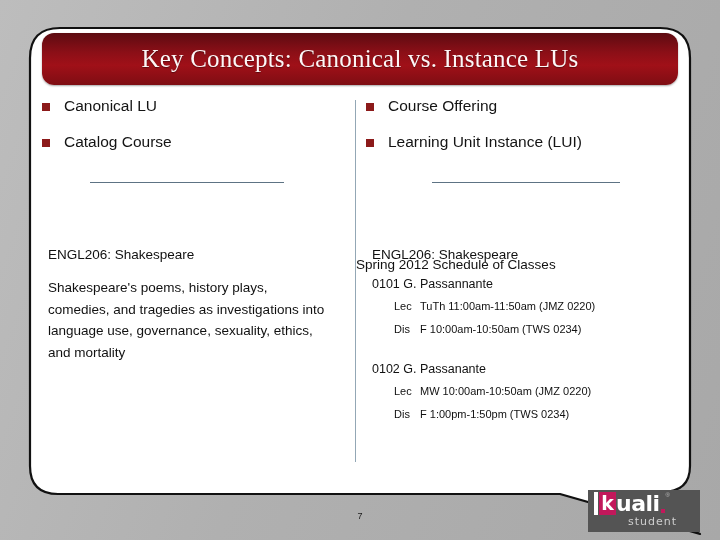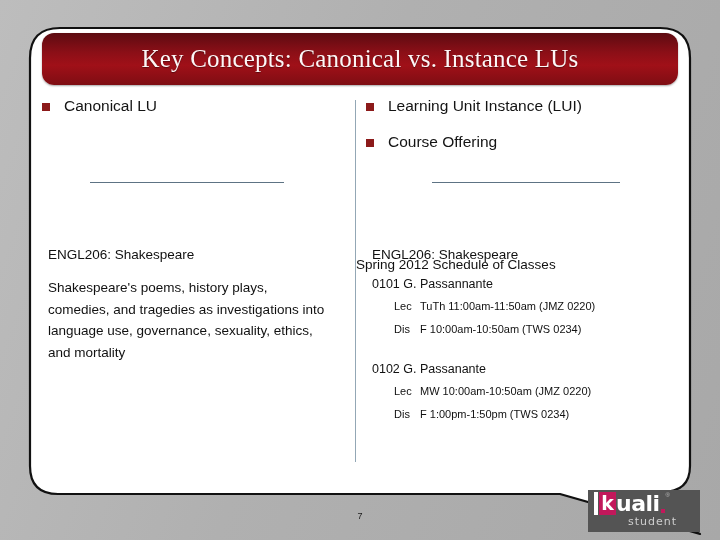--- a/index.html
+++ b/index.html
@@ -259,30 +259,34 @@
       <span class="title-text">Key Concepts: Canonical vs. Instance LUs</span>
     </div>
 
     <div class="col-divider"></div>
 
     <div class="col col-left">
       <div class="bullet-row">
         <span class="bullet-sq"></span>
         <span class="bullet-label">Canonical LU</span>
       </div>
+      <div class="bullet-row">
+        <span class="bullet-sq"></span>
+        <span class="bullet-label">Catalog Course</span>
+      </div>
     </div>
 
     <div class="col col-right">
       <div class="bullet-row">
         <span class="bullet-sq"></span>
-        <span class="bullet-label">Learning Unit Instance (LUI)</span>
+        <span class="bullet-label">Course Offering</span>
       </div>
       <div class="bullet-row">
         <span class="bullet-sq"></span>
-        <span class="bullet-label">Course Offering</span>
+        <span class="bullet-label">Learning Unit Instance (LUI)</span>
       </div>
     </div>
 
     <div class="hr-wrap hr-left">
         <div class="hr-line"></div>
       </div>
     <div class="hr-wrap hr-right">
         <div class="hr-line"></div>
       </div>
 

